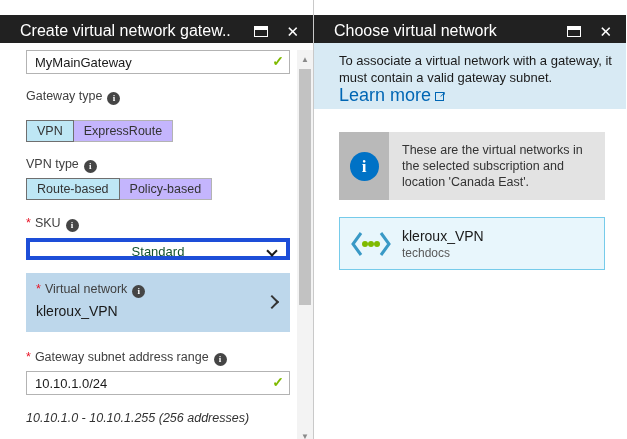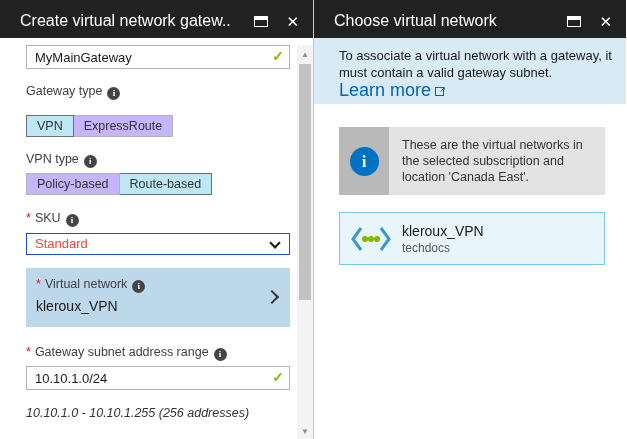--- a/index.html
+++ b/index.html
@@ -2,21 +2,21 @@
 <html><head>
 <meta charset="utf-8">
 <style>
   * { margin:0; padding:0; box-sizing:border-box; }
   body { font-family:"Liberation Sans", sans-serif; background:#fff; }
   .screen { position:relative; width:627px; height:439px; overflow:hidden; display:flex; background:#fff; }
 
   .panel { width:313px; height:439px; position:relative; background:#fff; }
   .panel.right { border-left:1px solid #c9c9c9; }
 
-  .panel-header { height:38px; background:#212121; color:#fff; display:flex; align-items:center; padding:4px 14px 0 20px; }
+  .panel-header { height:28px; background:#212121; color:#fff; display:flex; align-items:center; padding:4px 14px 0 20px;margin-top:15px; }
   .panel-title { font-size:16px; font-weight:400; flex:1; white-space:nowrap; overflow:hidden; }
   .hdr-icons { display:flex; align-items:center; gap:18px; }
   .max-icon { width:14px; height:11px; border:1px solid #fff; border-top:4px solid #fff; display:inline-block; }
   .close-icon { color:#fff; font-size:15px; line-height:1; cursor:default; }
 
   
   .body-left { position:relative; height:397px; }
   .content { padding:0 8px 0 26px; width:297px; }
 
   .f-label { font-size:12.5px; color:#404040; height:15px; line-height:15px; }
@@ -29,22 +29,22 @@
   .input-wrap input { width:100%; height:100%; border:1px solid #b3b3b3; padding:0 24px 0 8px; font-size:13px;
                       color:#1a1a1a; font-family:"Liberation Sans", sans-serif; outline:none; }
   .check { position:absolute; right:6px; top:3px; color:#7fba00; font-size:14px; font-weight:bold; }
 
   .toggle { display:flex; margin-top:16px; }
   .toggle .opt { height:22px; line-height:20px; font-size:12.5px; color:#333; padding:0 10px; background:#c4b5fd;
                  border:1px solid #b3b3b3; text-align:center; cursor:default; }
   .toggle .opt.sel { background:#bee7f5; border-color:#6f6f6f; }
   .toggle .opt + .opt { border-left:none; }
 
-  .select { position:relative; width:264px; height:22px; margin-top:7px; border:1px solid #1d4ed8;
-            font-size:13px; color:#ef4444; line-height:20px; padding:0 8px; }
+  .select { position:relative; width:264px; height:22px; margin-top:7px; border:4px solid #1d4ed8;
+            font-size:13px; color:#14532d; line-height:20px; padding:0 8px;text-align:center; }
   .chev-down { position:absolute; right:10px; top:5px; width:8px; height:8px; border-left:2px solid #1a1a1a;
                border-bottom:2px solid #1a1a1a; transform:rotate(-45deg); }
 
   .vnet-select { position:relative; width:264px; height:59px; margin-top:13px; background:#bdd7eb; padding:9px 10px; cursor:default; }
   .vnet-select .val { font-size:14px; color:#1a1a1a; margin-top:6px; }
   .chev-right { position:absolute; right:13px; top:24px; width:10px; height:10px; border-top:2px solid #333;
                 border-right:2px solid #333; transform:rotate(45deg); }
 
   .helper { width:264px; text-align:left; font-size:12.5px; color:#333; margin-top:16px;font-style:italic; }
 
@@ -102,22 +102,22 @@
         </div>
         <div class="toggle">
           <span class="opt sel">VPN</span>
           <span class="opt">ExpressRoute</span>
         </div>
 
         <div class="f-label mt15">
           <span>VPN type</span><span class="info-dot">i</span>
         </div>
         <div class="toggle mt6">
+          <span class="opt sel">Route-based</span>
           <span class="opt">Policy-based</span>
-          <span class="opt sel">Route-based</span>
         </div>
 
         <div class="f-label mt16">
           <span class="req">*</span><span>SKU</span><span class="info-dot">i</span>
         </div>
         <div class="select">
           <span>Standard</span>
           <span class="chev-down"></span>
         </div>
 

